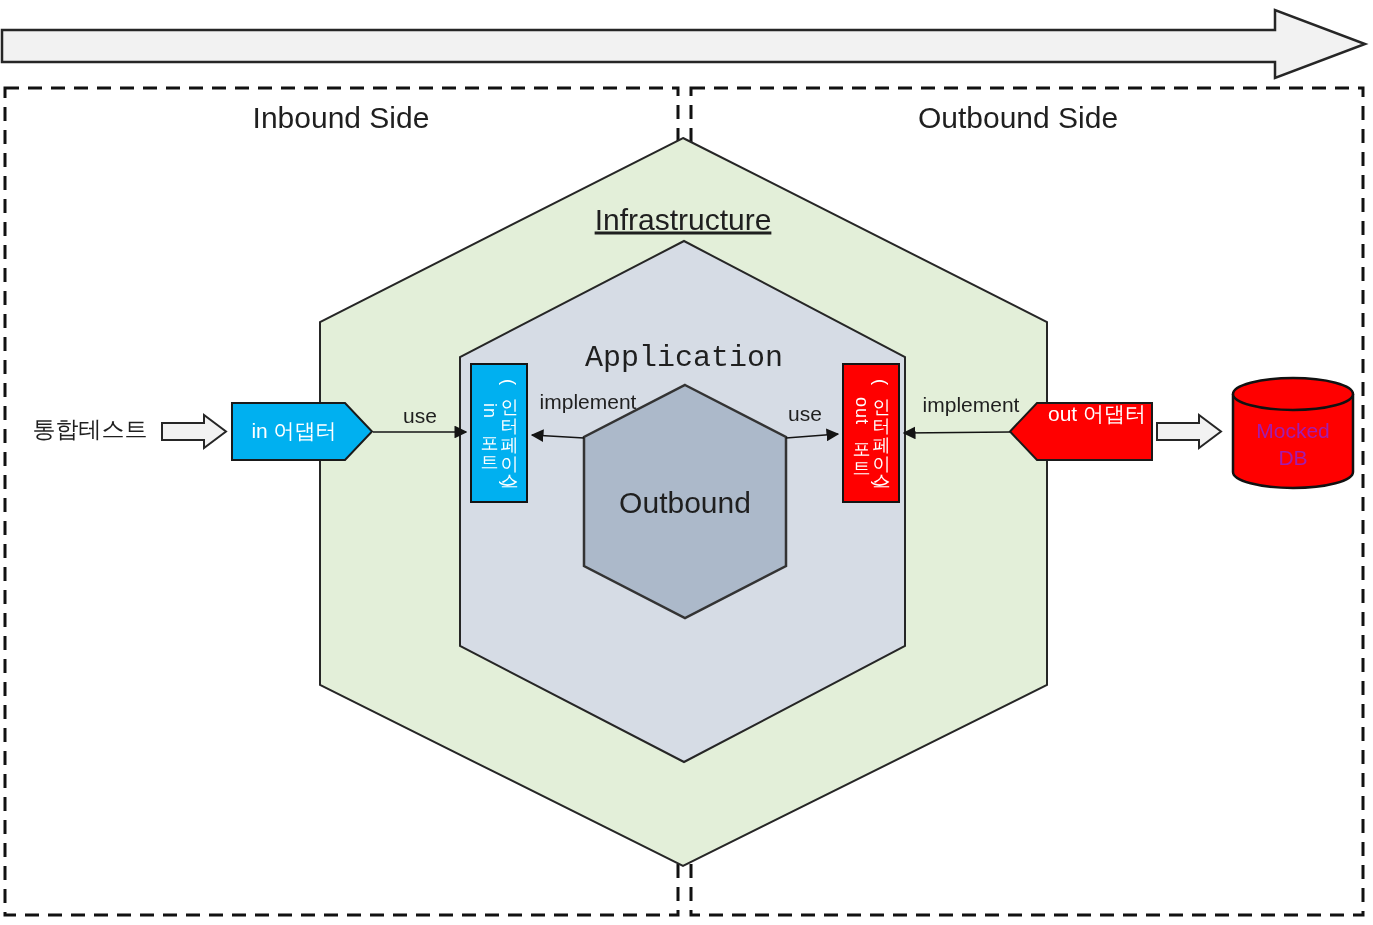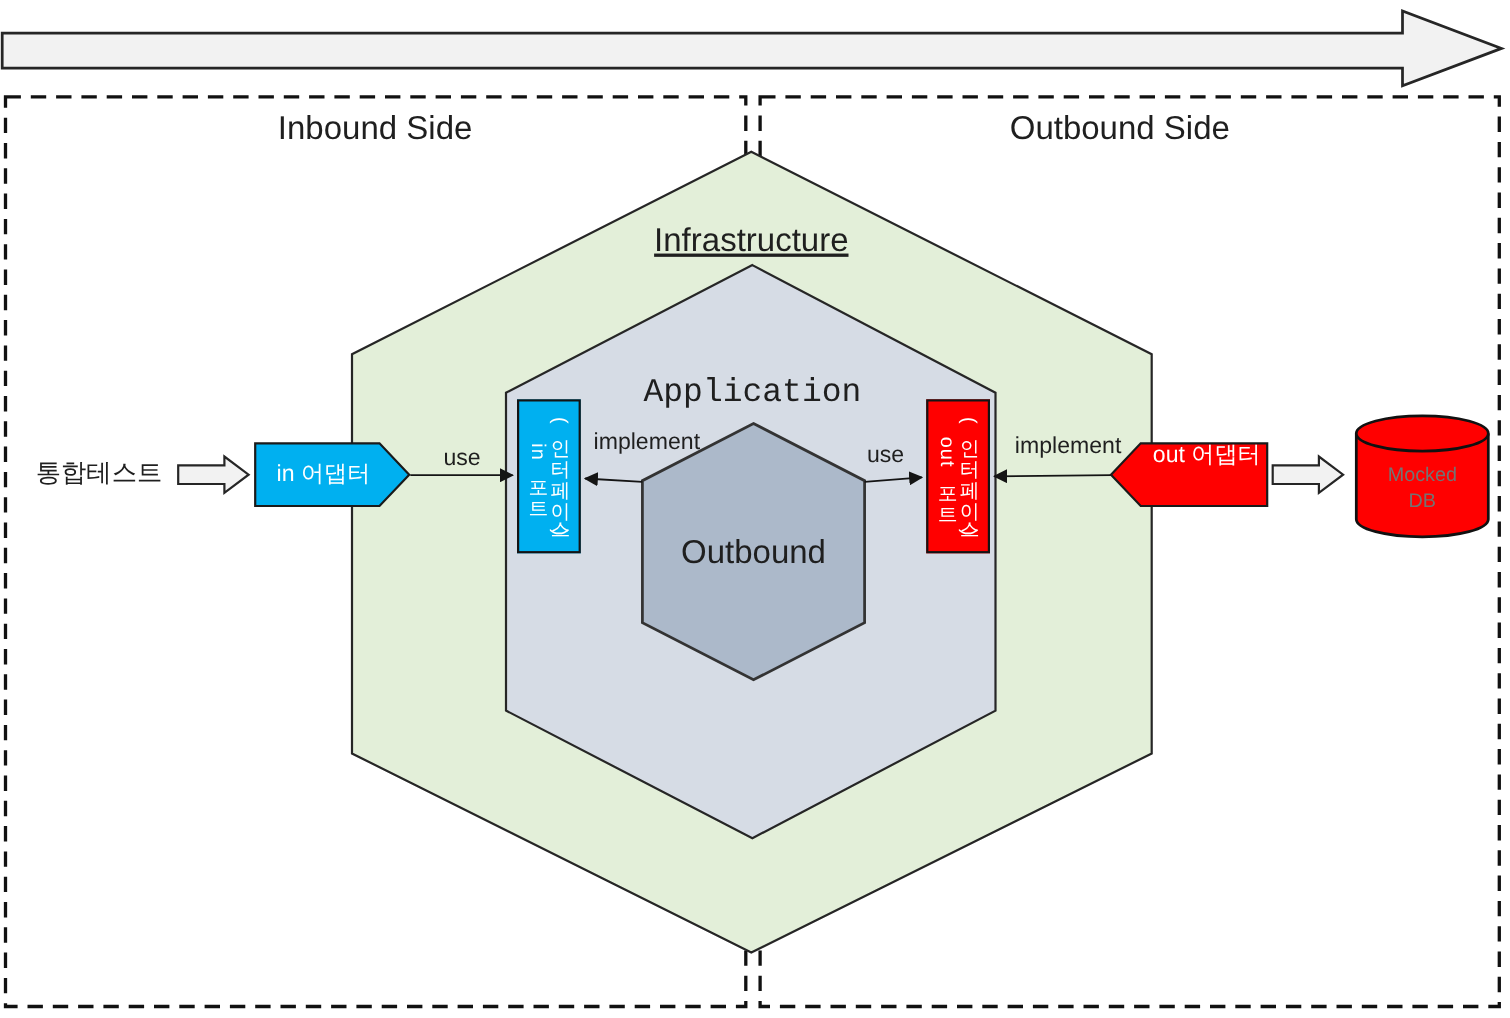--- a/index.html
+++ b/index.html
@@ -26,21 +26,21 @@
     white-space: nowrap;
     color: #1f1f1f;
     line-height: 1.1;
     text-align: center;
   }
   .section-label { font-size: 30px; }
   .hex-label { font-size: 30px; }
   .edge-label { font-size: 21px; }
   .source-label { font-size: 23px; }
   .shape-label { font-size: 21px; color: #ffffff; }
-  .db-label { font-size: 18px; color: #737373; line-height: 1.3; }
+  .db-label { font-size: 21px; color: #a21caf; line-height: 1.3; }
   .port-box {
     position: absolute;
     box-sizing: border-box;
     width: 58px;
     height: 140px;
     border: 2px solid #141414;
     display: flex;
     flex-direction: row;
     align-items: center;
     justify-content: center;

